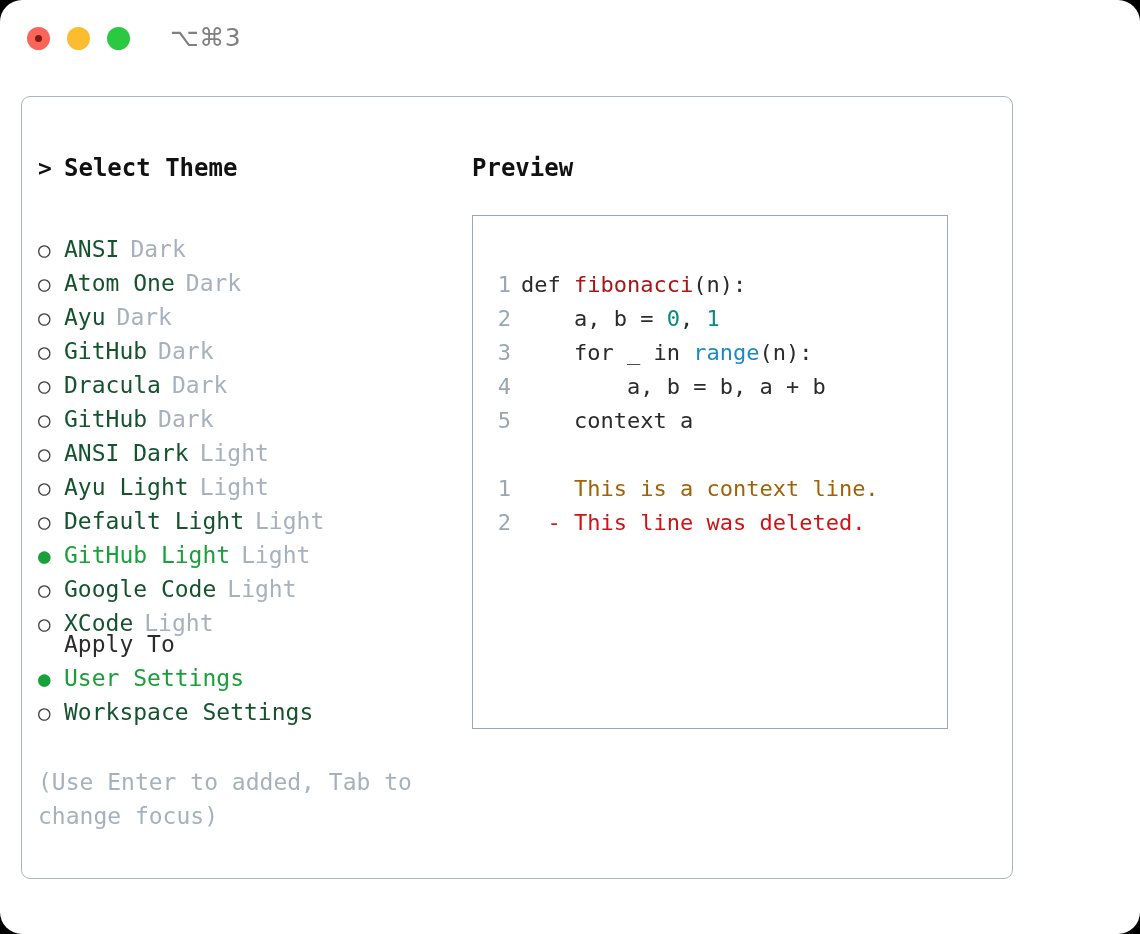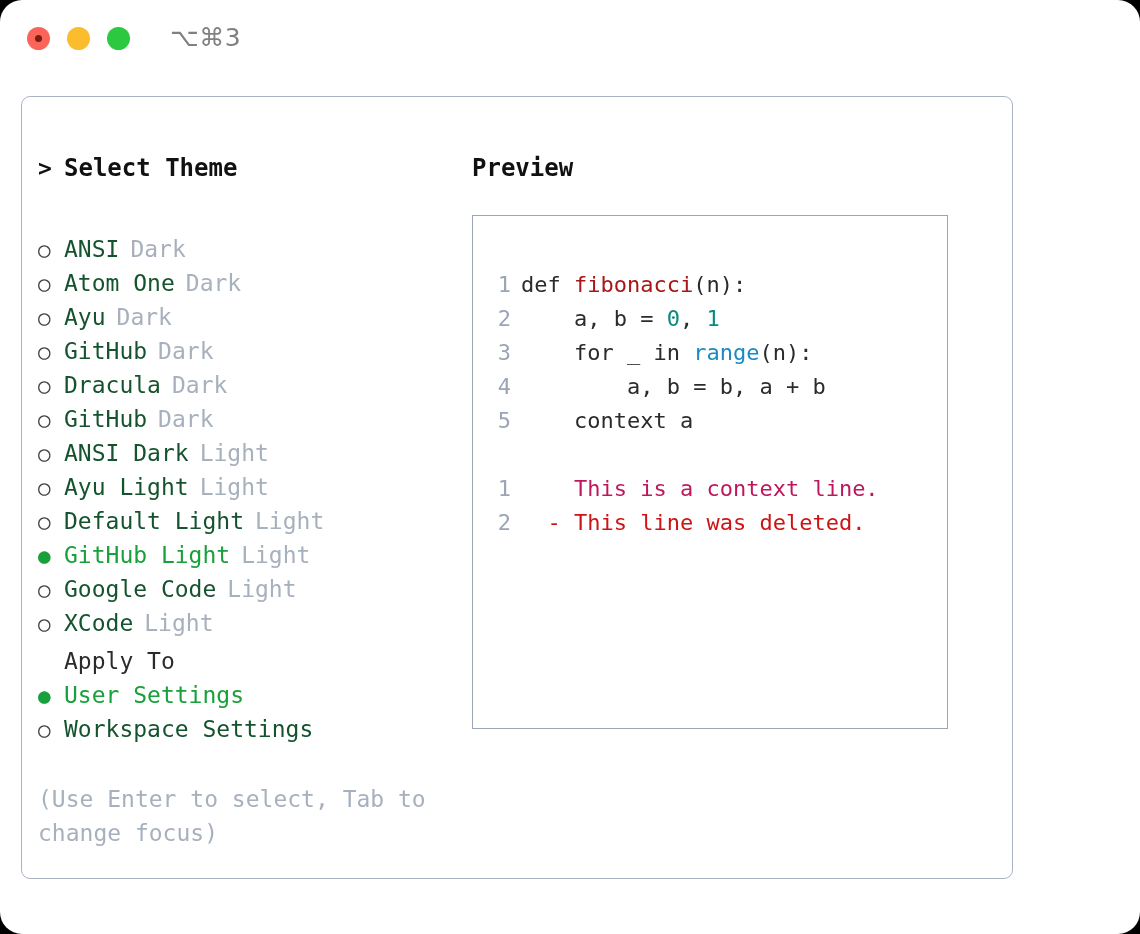--- a/index.html
+++ b/index.html
@@ -116,21 +116,21 @@
   .theme-name.sel { color: #18a03a; }
   .theme-cat {
     color: #a7b0bd;
     padding-left: 11px;
     margin-top: 47px;
   }
   .section-label {
     color: #2b2b2b;
   }
 
-  #applyto-block { margin-top: 51px; }
+  #applyto-block { margin-top: 34px; }
 
   #hint {
     margin-top: 36px;
     font-size: 23px;
     line-height: 34px;
     color: #a7b0bd;
     width: 410px;
     white-space: pre-wrap;
   }
 
@@ -166,21 +166,21 @@
     display: inline-block;
     width: 20px;
     text-align: right;
     color: #9aa5b5;
   }
   .code-body { padding-left: 10px; }
   .tok-fn   { color: #a81616; }
   .tok-num  { color: #0a8a80; }
   .tok-call { color: #1a8ac4; text-align: center; }
   .spacer-line { height: 34px; }
-  .diff-ctx { color: #be185d; }
+  .diff-ctx { color: #a16207; }
   .diff-del { color: #cc1414; }
   .diff-add { color: #12bb28; }
 </style>
 </head>
 <body>
 
 <div id="window">
 
   <div id="titlebar">
     <div class="dot" id="dot-close"></div>
@@ -215,21 +215,21 @@
       <div id="applyto-block">
         <div class="row">
           <span class="bullet blank">○</span><span class="section-label">Apply To</span>
         </div>
         <div id="applyto-list">
             <div class="row"><span class="bullet sel">●</span><span class="theme-name sel">User Settings</span></div>
             <div class="row"><span class="bullet">○</span><span class="theme-name">Workspace Settings</span></div>
           </div>
       </div>
 
-      <div id="hint">(Use Enter to select, Tab to change focus)</div>
+      <div id="hint">(Use Enter to added, Tab to change focus)</div>
     </div>
 
     <div id="right-col">
       <div id="preview-title">Preview</div>
       <div id="code-panel">
         <div id="code-lines">
             <div class="code-line"><span class="ln">1</span><span class="code-body"><span class="">def </span><span class="tok-fn">fibonacci</span><span class="">(n):</span></span></div>
             <div class="code-line"><span class="ln">2</span><span class="code-body"><span class="">    a, b = </span><span class="tok-num">0</span><span class="">, </span><span class="tok-num">1</span></span></div>
             <div class="code-line"><span class="ln">3</span><span class="code-body"><span class="">    for _ in </span><span class="tok-call">range</span><span class="">(n):</span></span></div>
             <div class="code-line"><span class="ln">4</span><span class="code-body"><span class="">        a, b = b, a + b</span></span></div>

